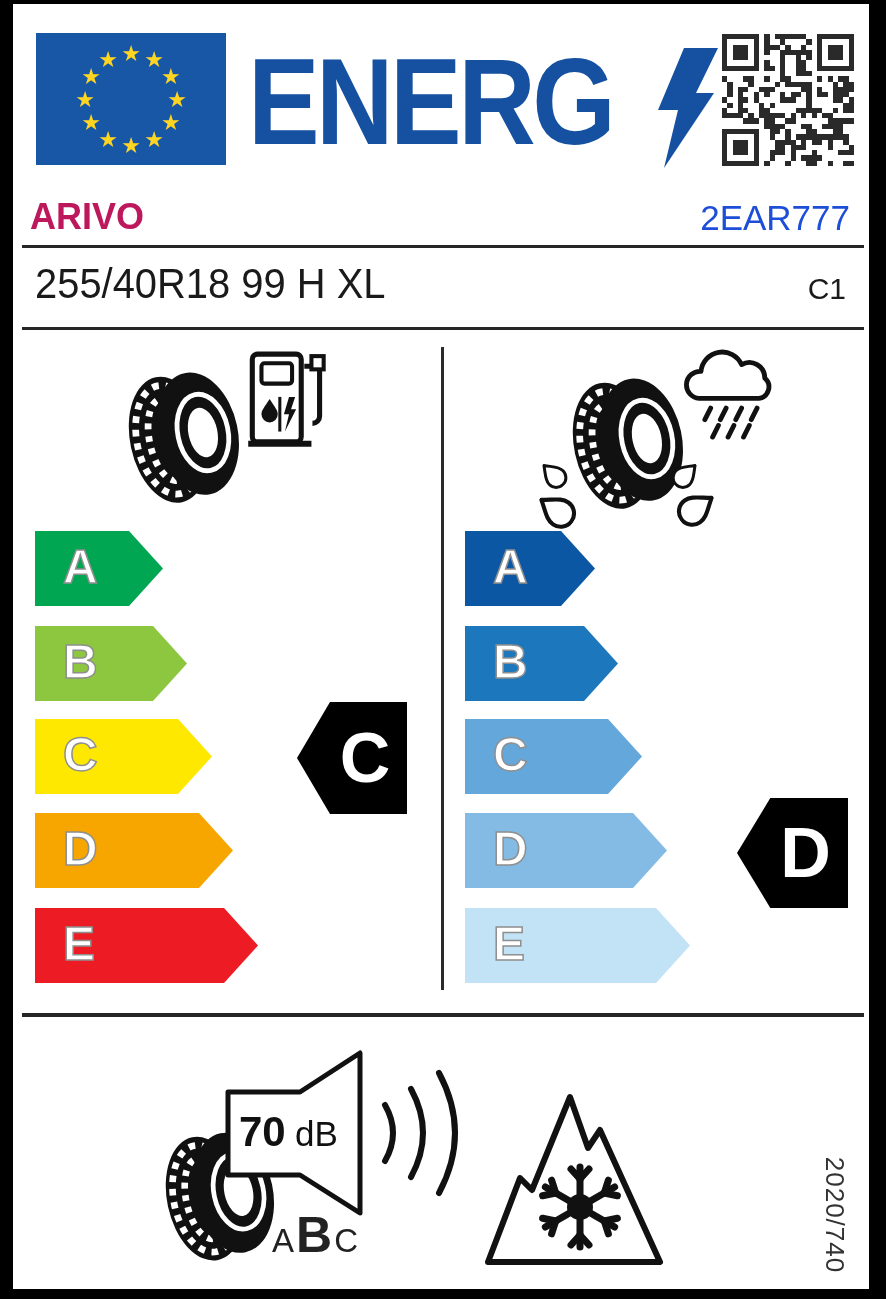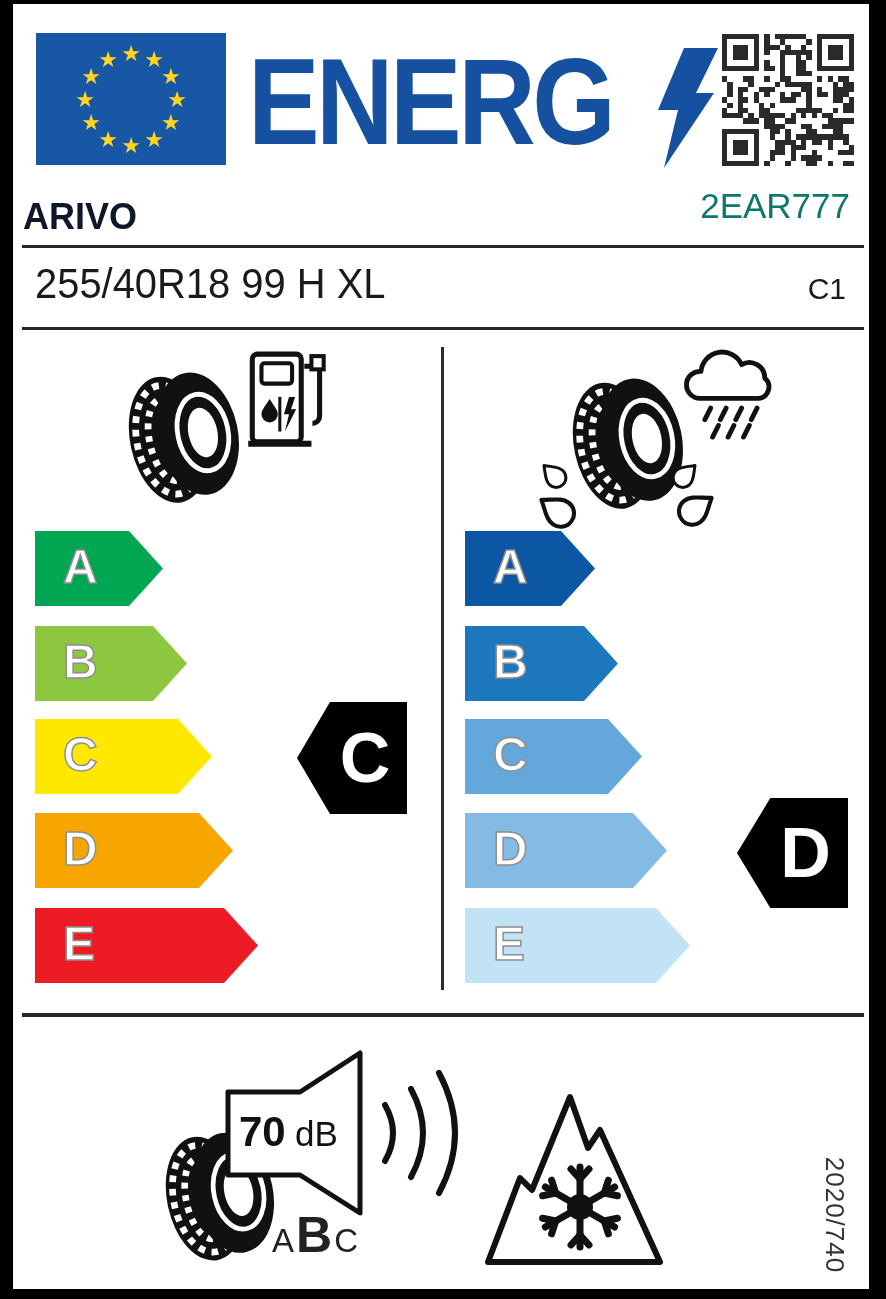--- a/index.html
+++ b/index.html
@@ -16,22 +16,22 @@
 
   
   #eu-flag{position:absolute;left:36px;top:33px;width:190px;height:132px;}
   #energ{position:absolute;left:248px;top:44px;font-size:122px;font-weight:800;
          letter-spacing:-4px;line-height:116px;transform:scaleX(.88);transform-origin:left top;
          white-space:nowrap;}
   #bolt{position:absolute;left:650px;top:48px;}
   #qr{position:absolute;left:722px;top:34px;width:132px;height:132px;}
   #qr svg{shape-rendering:crispEdges;}
 
-  #brand{position:absolute;left:23px;top:196px;font-size:36px;font-weight:bold;color:#0f172a;}
-  #model-code{position:absolute;right:36px;top:186px;font-size:35px;color:#0f766e;}
+  #brand{position:absolute;left:30px;top:196px;font-size:36px;font-weight:bold;color:#be185d;}
+  #model-code{position:absolute;right:36px;top:198px;font-size:35px;color:#1d4ed8;}
   #tire-size{position:absolute;left:35px;top:260px;font-size:42px;color:#1a1a1a;
              transform:scaleX(.95);transform-origin:left top;}
   #tire-class{position:absolute;right:40px;top:272px;font-size:30px;color:#1a1a1a;}
 
   
   .abs{position:absolute;}
 
   
   .scale{position:absolute;top:531px;width:280px;height:452px;}
   #fuel-scale{left:35px;} #wet-scale{left:465px;}

